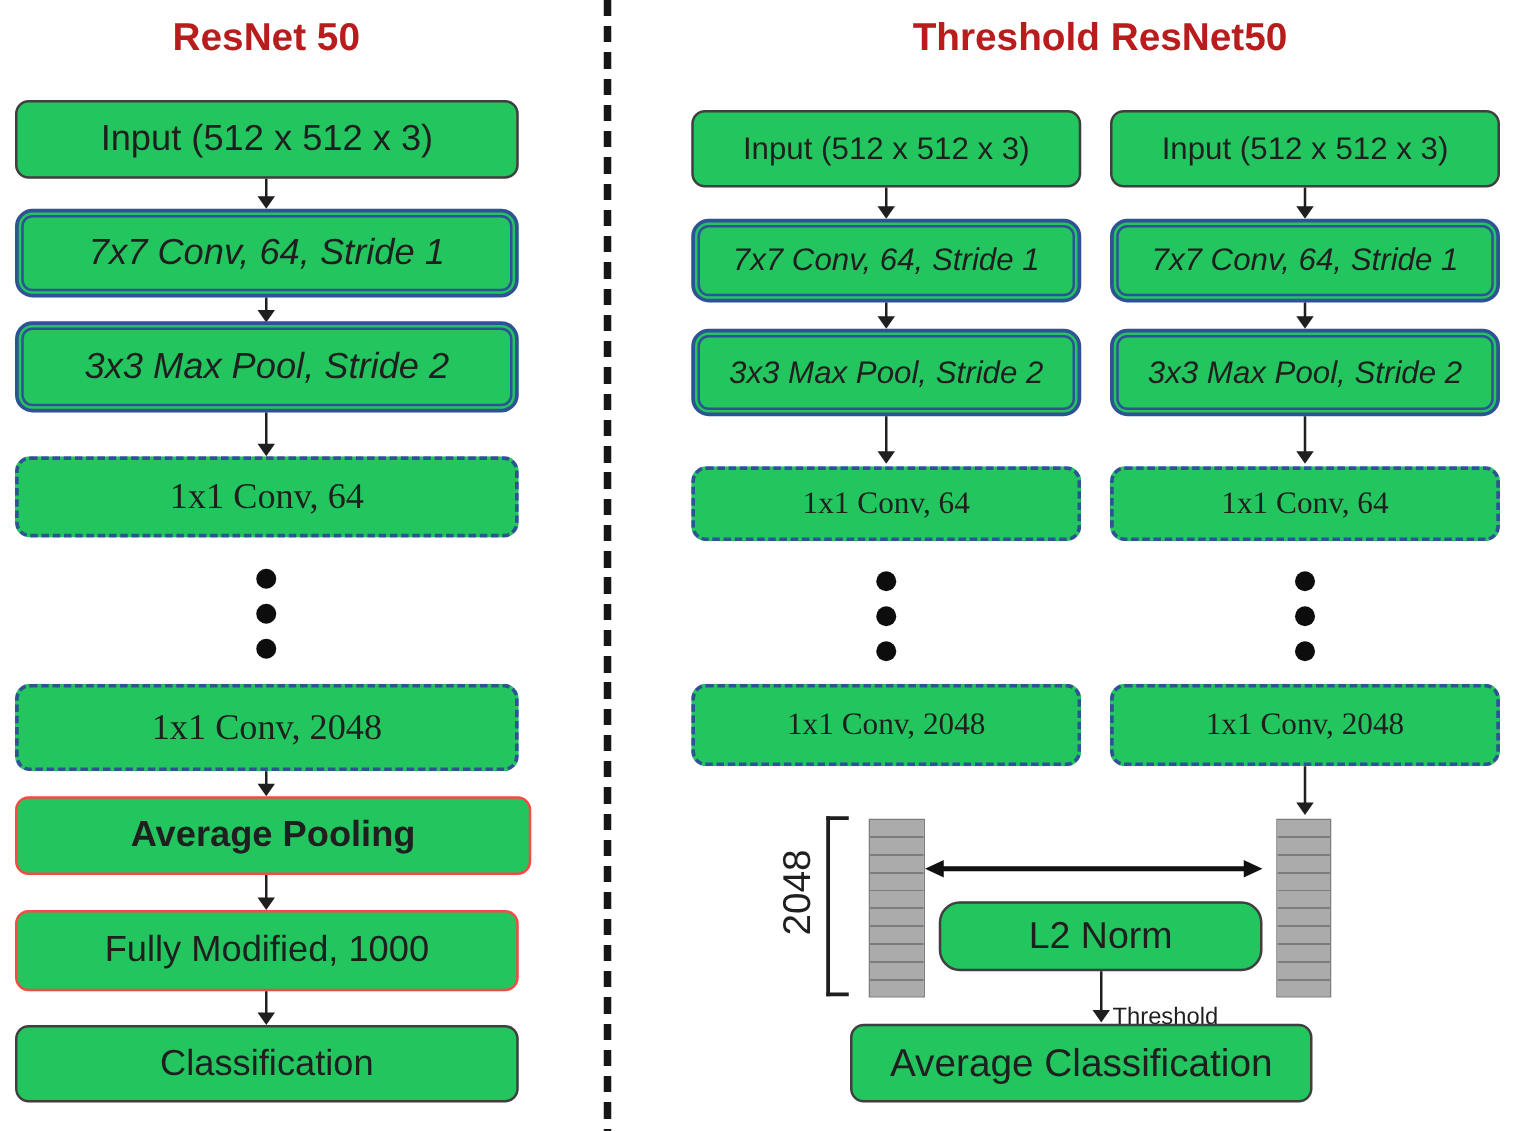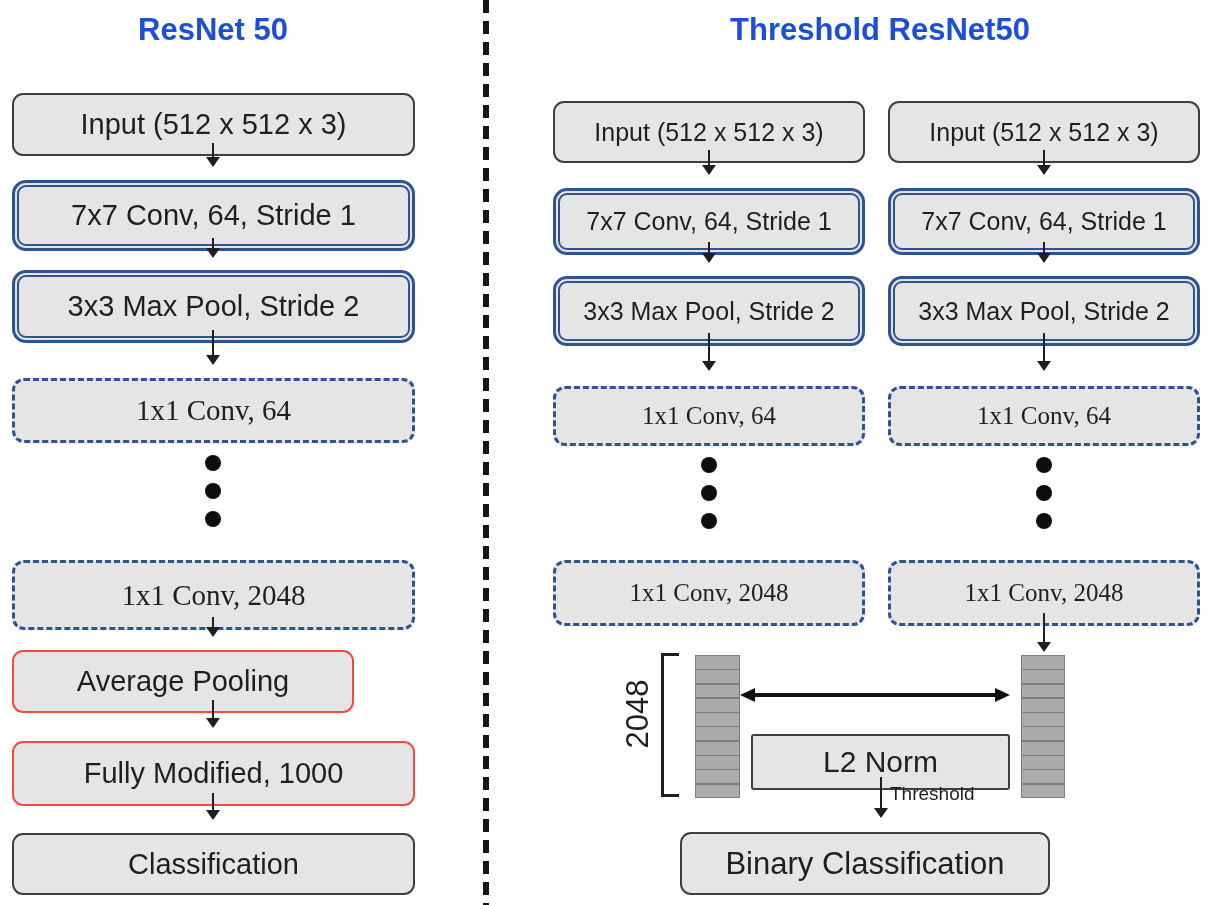--- a/index.html
+++ b/index.html
@@ -2,31 +2,31 @@
 <html><head>
 <meta charset="utf-8">
 <style>
   html,body { margin:0; padding:0; background:#ffffff; }
   #canvas {
     position:relative; width:1215px; height:905px; background:#ffffff;
     font-family:"Liberation Sans", sans-serif; color:#1f1f1f; overflow:hidden;
   }
   .title {
     position:absolute; transform:translateX(-50%);
-    font-size:31px; font-weight:600; color:#1d4ed8; white-space:nowrap;
+    font-size:31px; font-weight:600; color:#b91c1c; white-space:nowrap;
   }
   .box {
-    position:absolute; box-sizing:border-box; background:#e5e5e5;
+    position:absolute; box-sizing:border-box; background:#22c55e;
     display:flex; align-items:center; justify-content:center;
-    text-align:center; white-space:nowrap;margin-top:13px;
+    text-align:center; white-space:nowrap;
   }
   .lg { font-size:29px; }
   .md { font-size:25px; }
   .plain  { border:2.5px solid #3f3f3f; border-radius:11px; }
-  .double { border:3px solid #2e5394; border-radius:14px; padding:2px; }
+  .double { border:3px solid #2e5394; border-radius:14px; padding:2px;font-style:italic; }
   .double .inner {
     box-sizing:border-box; width:100%; height:100%;
     border:2.5px solid #2e5394; border-radius:9px;
     display:flex; align-items:center; justify-content:center;
   }
   .dashed { border:3px dashed #2e5394; border-radius:12px;font-family:Liberation Serif, serif; }
   .red    { border:2.5px solid #f64a44; border-radius:11px; }
 
   .varrow { position:absolute; width:2.5px; background:#1f1f1f; }
   .varrow::after {
@@ -54,21 +54,21 @@
     background:repeating-linear-gradient(to bottom, #ababab 0px, #ababab 12.8px, #7d7d7d 12.8px, #7d7d7d 14.3px);
   }
   .bracket {
     position:absolute; box-sizing:border-box; width:18px;
     border-left:3.5px solid #1f1f1f; border-top:3.5px solid #1f1f1f; border-bottom:3.5px solid #1f1f1f;
   }
   .dim-label {
     position:absolute; font-size:31px; color:#1f1f1f;
     transform:translate(-50%,-50%) rotate(-90deg); white-space:nowrap;
   }
-  .small-label { position:absolute; font-size:19px; color:#1f1f1f; white-space:nowrap; }
+  .small-label { position:absolute; font-size:19px; color:#1f1f1f; white-space:nowrap;margin-top:20px; }
 </style>
 </head>
 <body>
 
 <div id="canvas">
 
   <div class="title" style="left:213px; top:12px;">ResNet 50</div>
 
   <div class="box plain lg" style="left:12px; top:80px; width:403px; height:63px;">
     <span>Input (512 x 512 x 3)</span>
@@ -97,21 +97,21 @@
     <div class="dot"></div>
     <div class="dot"></div>
     <div class="dot"></div>
   </div>
 
   <div class="box dashed lg" style="left:12px; top:547px; width:403px; height:70px;">
     <span>1x1 Conv, 2048</span>
   </div>
   <div class="varrow" style="left:211.75px; top:617px; height:11px;"></div>
 
-  <div class="box red lg" style="left:12px; top:637px; width:342px; height:63px;">
+  <div class="box red lg" style="left:12px; top:637px; width:413px; height:63px;font-weight:bold;">
     <span>Average Pooling</span>
   </div>
   <div class="varrow" style="left:211.75px; top:700px; height:19px;"></div>
 
   <div class="box red lg" style="left:12px; top:728px; width:403px; height:65px;">
     <span>Fully Modified, 1000</span>
   </div>
   <div class="varrow" style="left:211.75px; top:793px; height:18px;"></div>
 
   <div class="box plain lg" style="left:12px; top:820px; width:403px; height:62px;">
@@ -190,24 +190,24 @@
   <div class="varrow" style="left:1042.75px; top:613px; height:30px;"></div>
 
   <div class="dim-label" style="left:638px; top:714px;">2048</div>
   <div class="bracket" style="left:661px; top:653px; height:144px;"></div>
 
   <div class="stack" style="left:695px; top:655px; width:45px; height:143px;"></div>
   <div class="stack" style="left:1021px; top:655px; width:44px; height:143px;"></div>
 
   <div class="harrow" style="left:753px; top:693px; width:244px;"></div>
 
-  <div class="box plain" style="left:751px; top:721px; width:259px; height:56px; font-size:30px; border-radius:3px;">
+  <div class="box plain" style="left:751px; top:721px; width:259px; height:56px; font-size:30px; border-radius:17px;">
     <span>L2 Norm</span>
   </div>
 
   <div class="varrow" style="left:879.75px; top:777px; height:32px;"></div>
   <div class="small-label" style="left:890px; top:783px;">Threshold</div>
 
   <div class="box plain" style="left:680px; top:819px; width:370px; height:63px; font-size:31px;">
-    <span>Binary Classification</span>
+    <span>Average Classification</span>
   </div>
 
 </div>
 
 </body></html>

